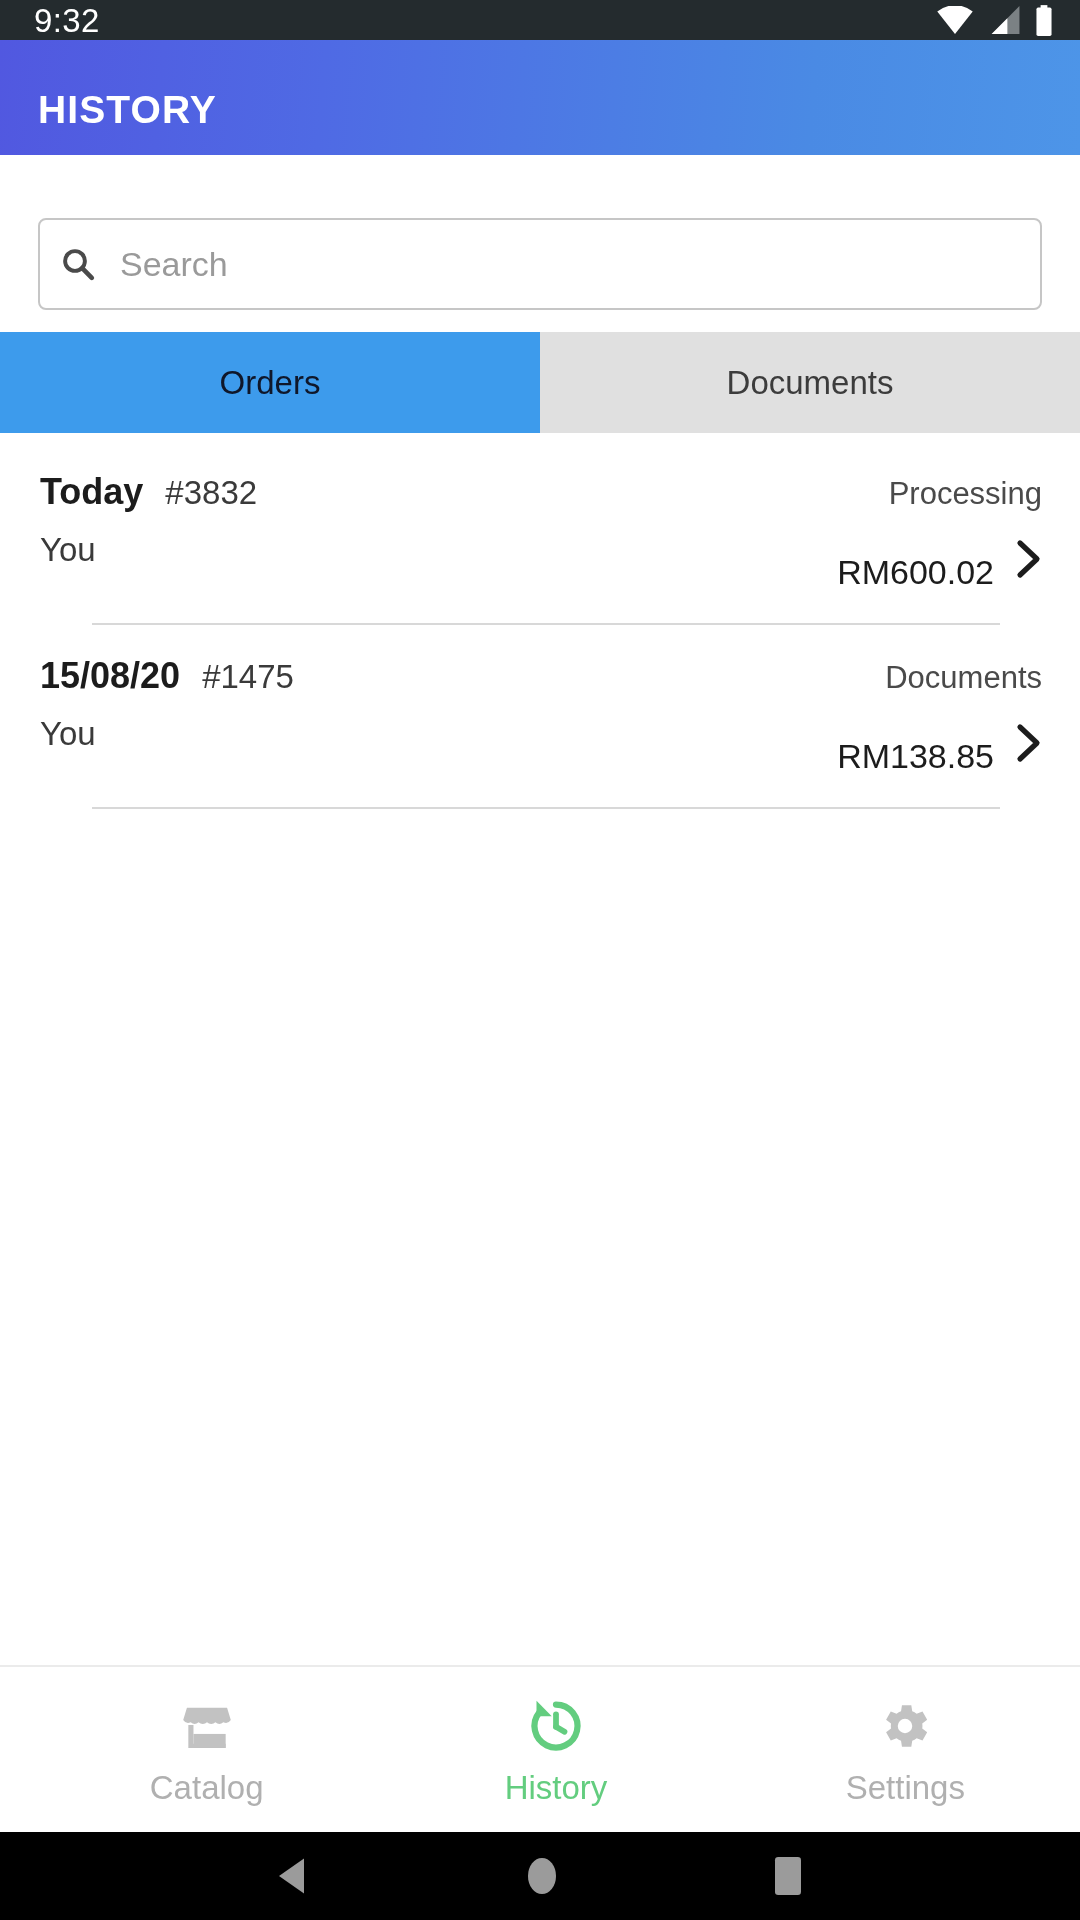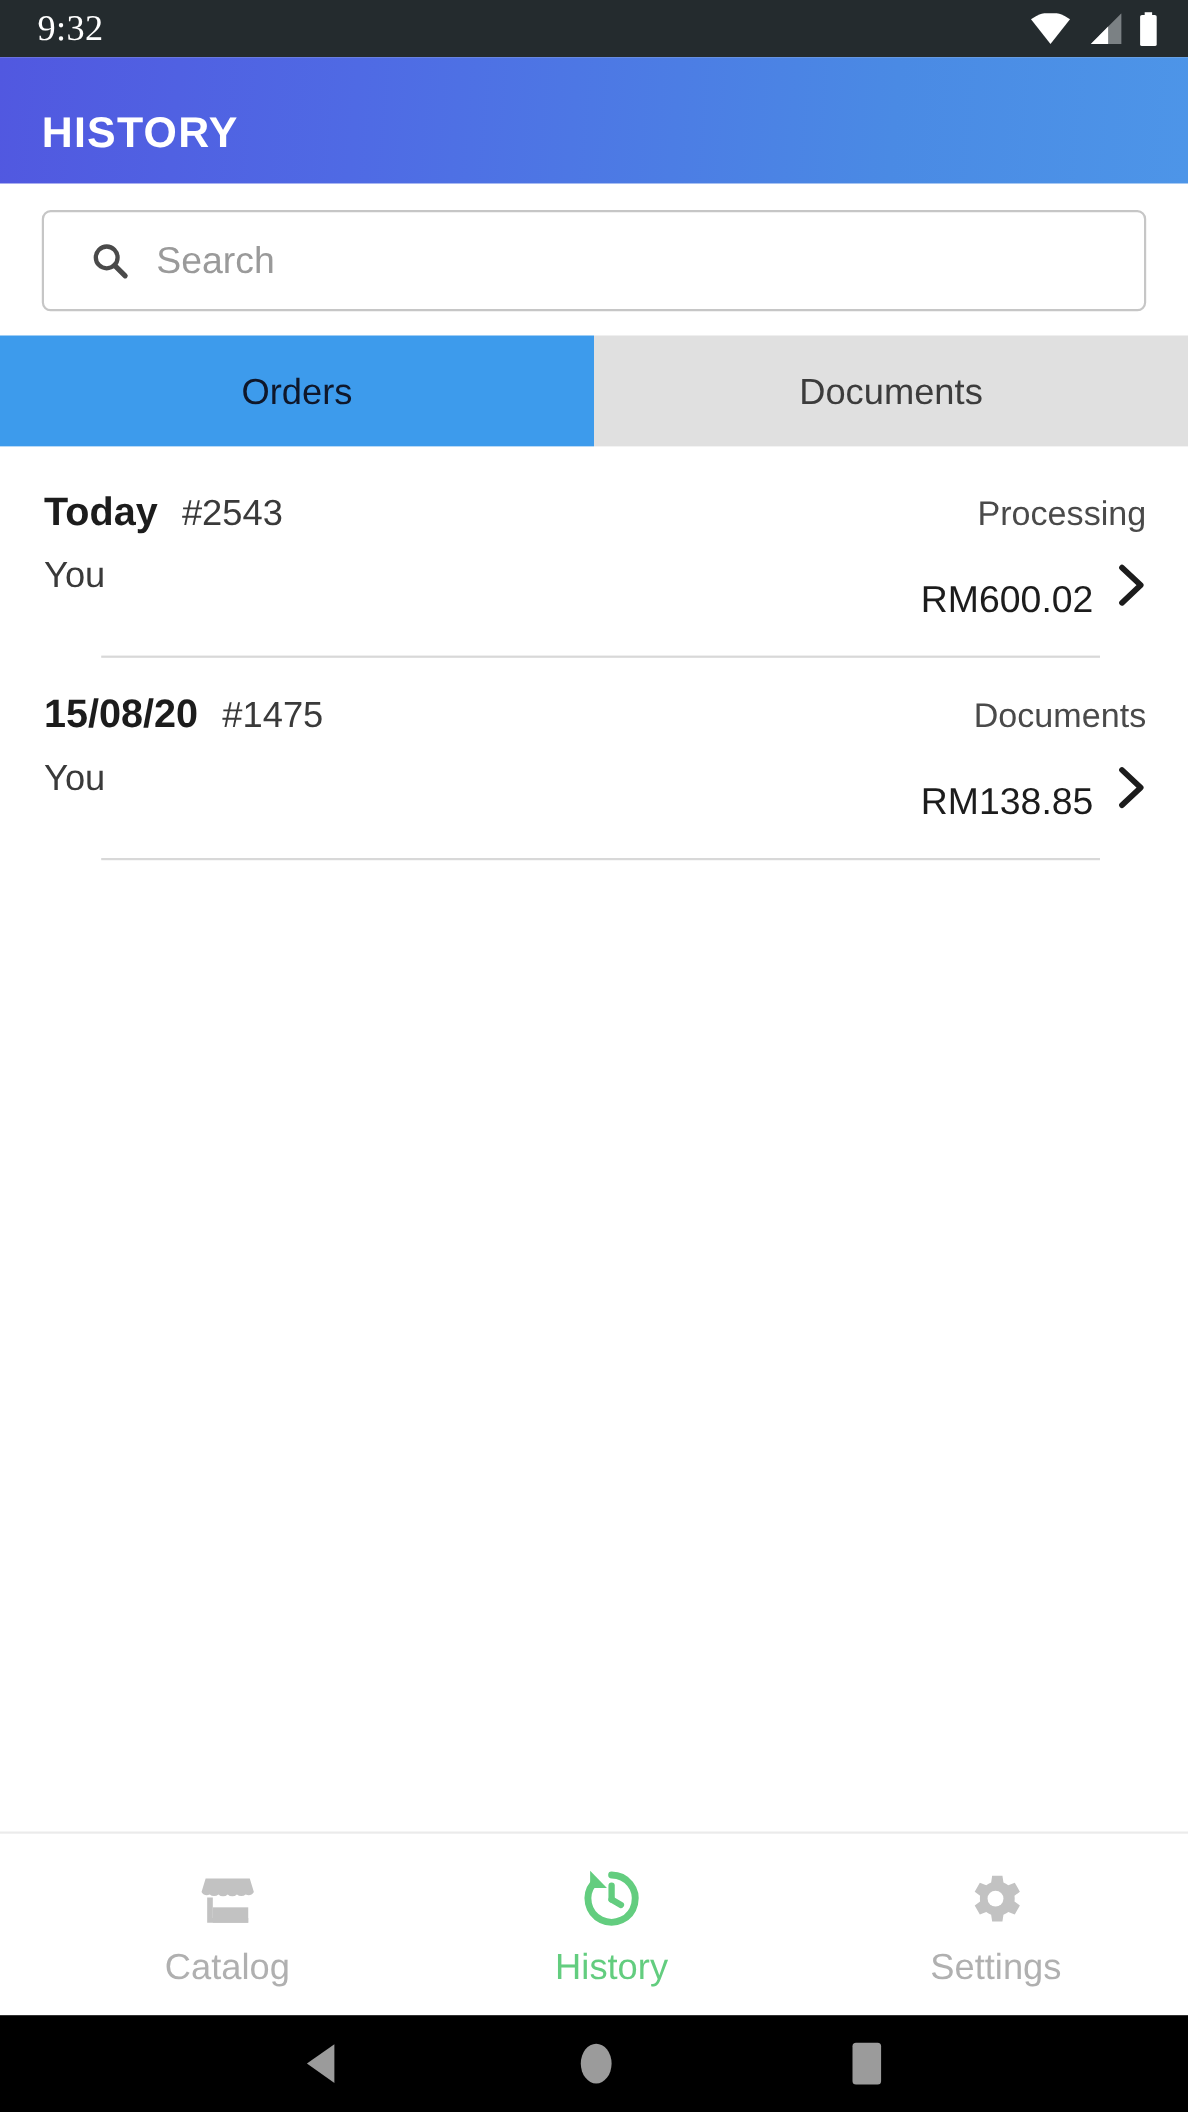--- a/index.html
+++ b/index.html
@@ -11,26 +11,25 @@
   }
   #screen {
     position:relative;
     width:1080px; height:1920px;
     background:#ffffff;
     display:flex; flex-direction:column;
   }
 
   
   .status-bar {
-    height:52px;
+    height:40px;
     background:#242b2e;
     display:flex; align-items:center;
     padding:0 26px 0 34px;
     flex:0 0 auto;
-    font-family:Liberation Serif, serif;
   }
   .status-time {
     color:#ffffff;
     font-size:33px;
     font-weight:400;
     letter-spacing:0.4px;
     line-height:1;
   }
   .status-icons {
     margin-left:auto;
@@ -59,22 +58,23 @@
     flex:0 0 auto;
     padding:24px 38px 22px 38px;
     background:#ffffff;
   }
   .search-box {
     height:92px;
     border:2px solid #c6c6c6;
     border-radius:8px;
     background:#ffffff;
     display:flex; align-items:center;
-    padding:0 42px;
+    padding:0 20px;
     gap:24px;
+    margin-top:39px;
   }
   .search-icon svg { display:block; }
   .search-input {
     border:0; outline:0; background:transparent;
     font-family:"Liberation Sans", sans-serif;
     font-size:34px;
     color:#333333;
     flex:1;
     padding:0;
   }
@@ -243,21 +243,21 @@
     <div class="tab inactive">
       <span>Documents</span>
     </div>
   </div>
 
   <div class="order-list">
 
     <div class="order-row">
       <div class="order-line-top">
         <span class="order-date">Today</span>
-        <span class="order-number">#2543</span>
+        <span class="order-number">#3832</span>
         <span class="order-status">Processing</span>
       </div>
       <div class="order-line-bottom">
         <span class="order-customer">You</span>
         <span class="order-amount">RM600.02</span>
         <span class="order-chevron">
           <svg width="26" height="40" viewBox="0 0 13 20">
             <polyline points="2,2 10.5,10 2,18" fill="none" stroke="#1c1c1c" stroke-width="2.6" stroke-linecap="round" stroke-linejoin="round"></polyline>
           </svg>
         </span>

